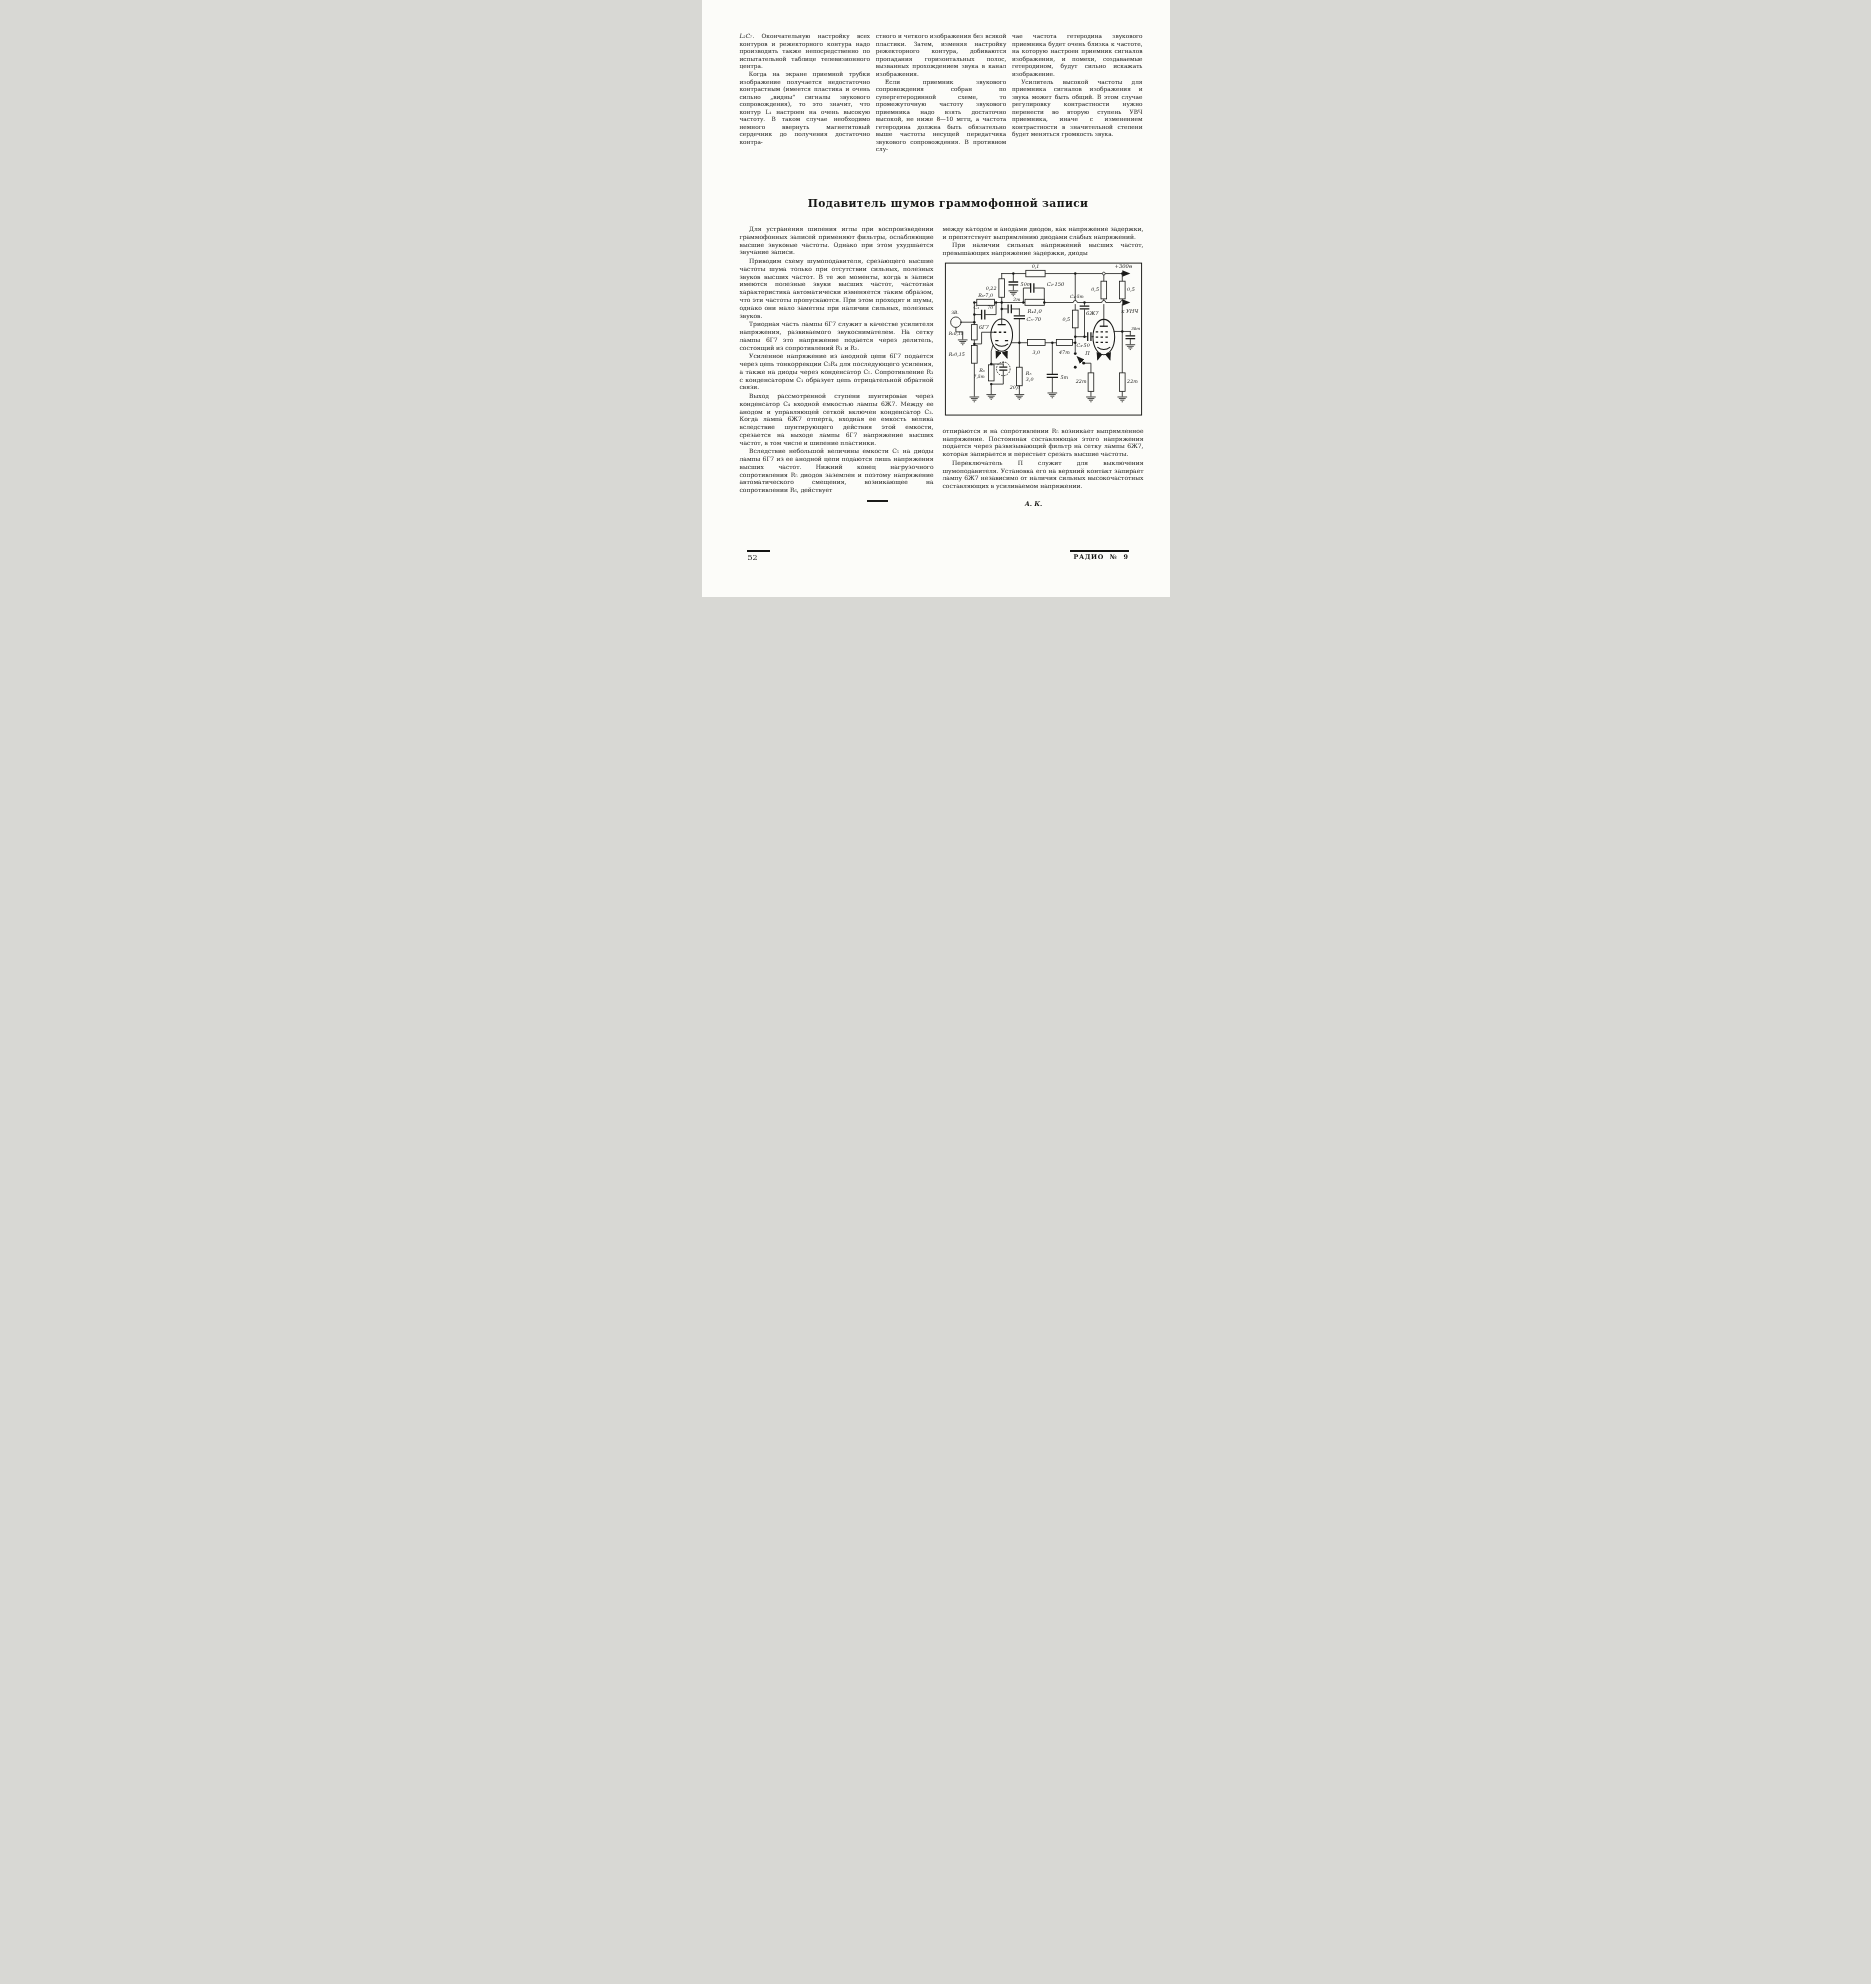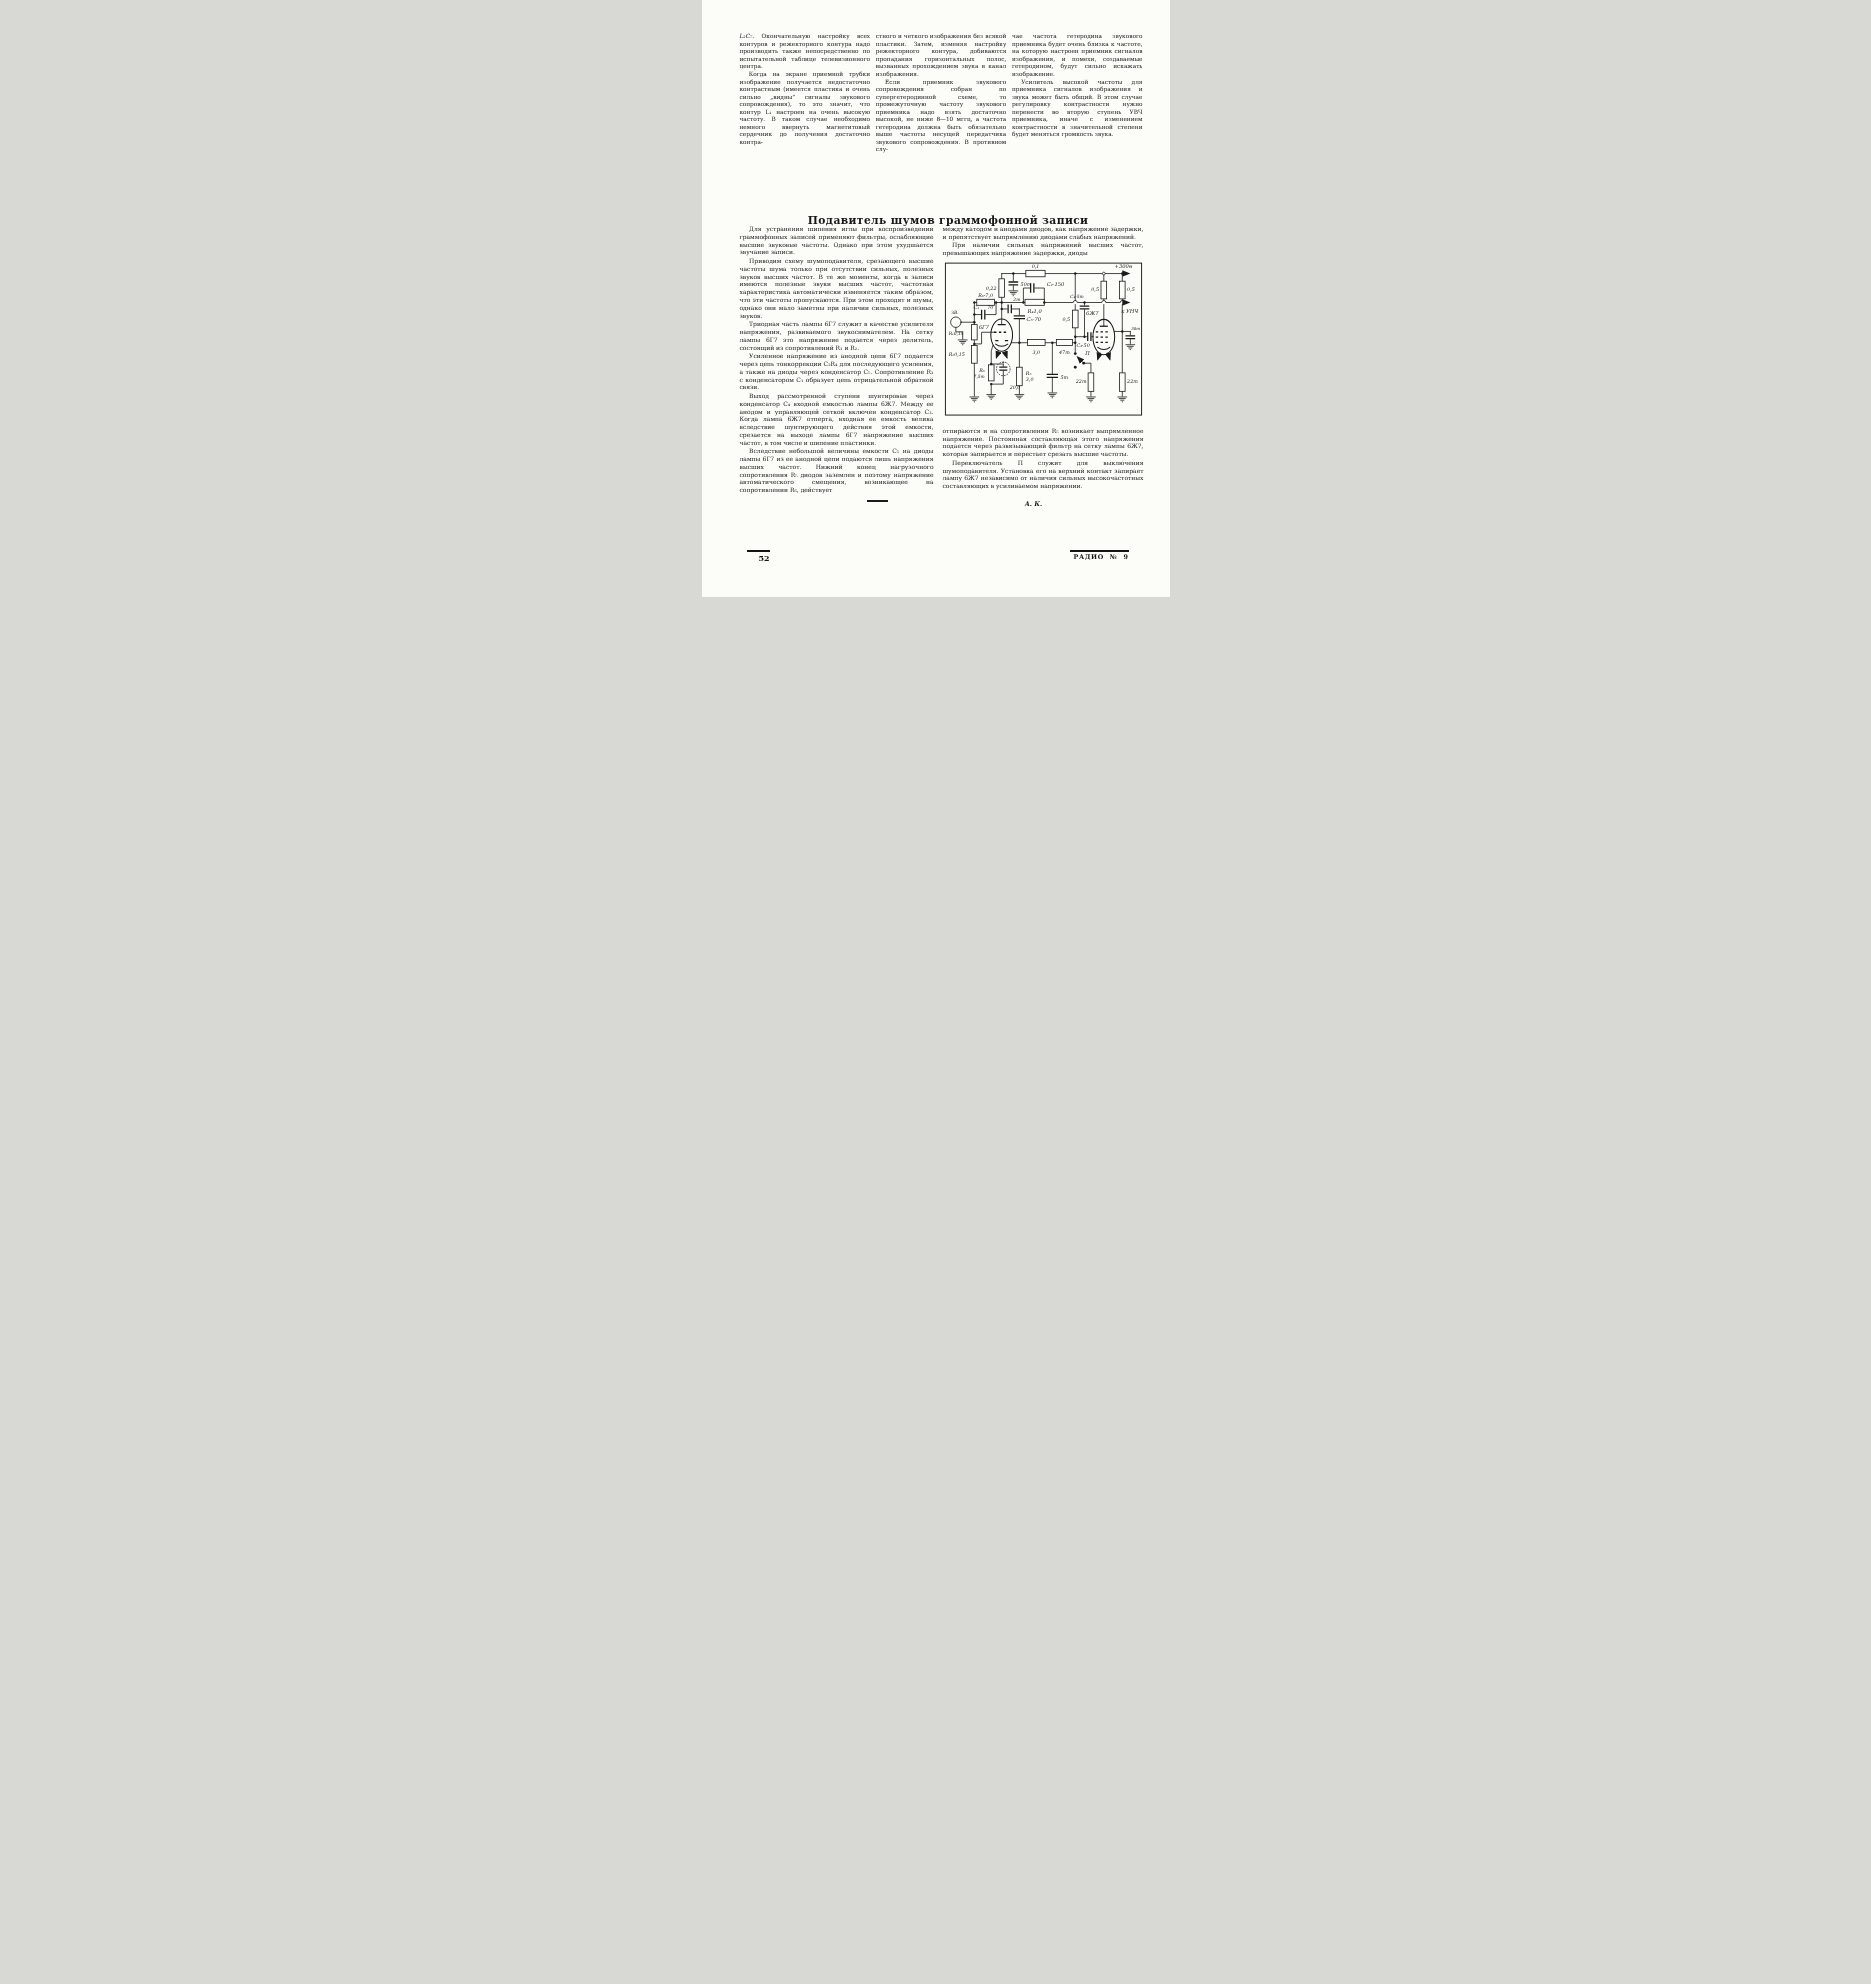--- a/index.html
+++ b/index.html
@@ -9,21 +9,21 @@
     font-family:"DejaVu Serif", serif;
     overflow:hidden;
   }
   .top-cols { position:absolute; left:38px; top:33px; width:403px; display:flex; gap:5.6px; }
   .top-col { flex:1; font-size:5.8px; line-height:7.5px; text-align:justify; }
   .top-col p { margin:0 0 0.8px 0; text-indent:1.6em; }
   .top-col p.no-indent { text-indent:0; }
   .math { font-style:italic; }
 
   .title {
-    position:absolute; left:38px; top:214px; width:403px;
+    position:absolute; left:38px; top:197px; width:403px;
     text-align:center; text-indent:14.3px;
     font-size:10.7px; font-weight:bold; letter-spacing:0.4px;
     white-space:nowrap;
   }
 
   .main-left  { position:absolute; left:38px;  top:225px; width:194px; font-size:6px; line-height:7.8px; text-align:justify; }
   .main-right { position:absolute; left:241px; top:225px; width:201px; font-size:6px; line-height:7.8px; text-align:justify; }
   .main-left p, .main-right p { margin:0 0 0.8px 0; text-indent:1.6em; }
   p.cont { text-indent:0; }
 
@@ -37,21 +37,21 @@
   svg.schematic .comp{ stroke:#1b1b19; stroke-width:2;   fill:#fcfcf9; }
   svg.schematic .dot { fill:#1b1b19; stroke:none; }
   svg.schematic .oc  { fill:#fcfcf9; stroke:#1b1b19; stroke-width:1.8; }
   svg.schematic .tube{ stroke:#1b1b19; stroke-width:2.6; fill:none; }
   svg.schematic .dash{ stroke:#1b1b19; stroke-width:2;   fill:none; stroke-dasharray:4 3; }
   svg.schematic text { fill:#171715; stroke:none; font-family:"DejaVu Serif",serif; font-style:italic; }
 
   .sig { text-align:center; font-style:italic; font-weight:bold; font-size:6.4px; padding-right:19px; margin-top:11px; }
 
   .pg-rule { position:absolute; left:45px; top:550px; width:23px; height:2px; background:#141412; }
-  .pg-num  { position:absolute; left:46px; top:553px; font-size:8px; font-weight:bold;margin-left:11px; }
+  .pg-num  { position:absolute; left:46px; top:553px; font-size:8px; font-weight:normal; }
   .j-rule  { position:absolute; left:368px; top:550px; width:59px; height:1.6px; background:#141412; }
   .j-name  { position:absolute; left:356px; top:553px; width:71px; text-align:right;
              font-size:6.4px; font-weight:bold; letter-spacing:0.6px; word-spacing:3.2px; }
 </style>
 </head>
 <body>
 
 <div class="page">
 
   <div class="top-cols">

